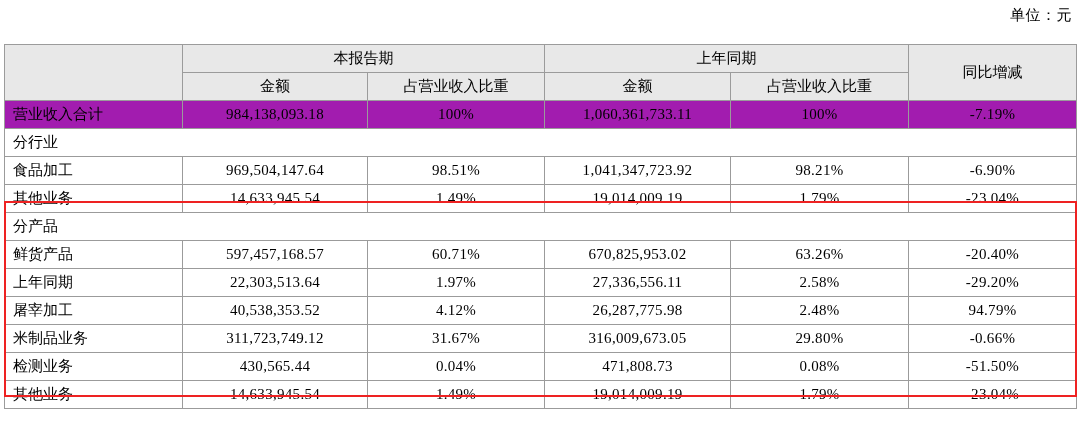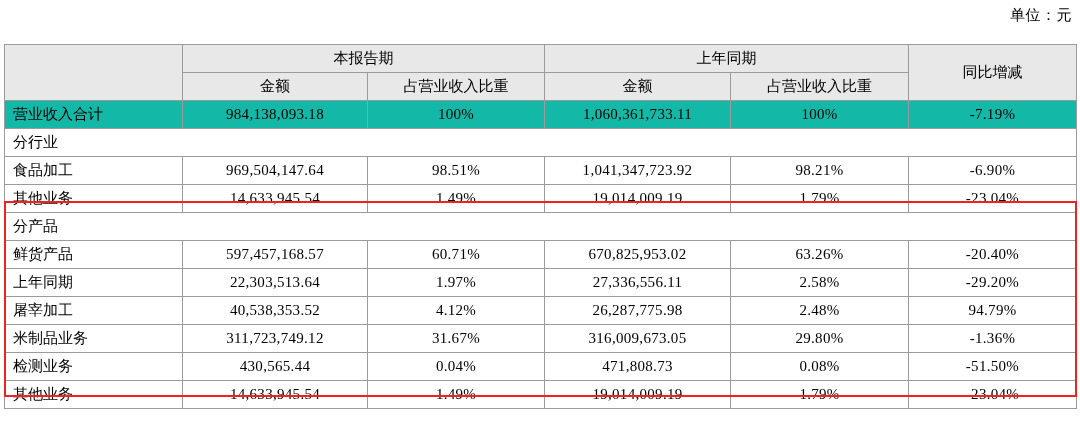--- a/index.html
+++ b/index.html
@@ -59,21 +59,21 @@
     font-size: 15px;
     padding-left: 10px;
   }
   .num {
     text-align: center;
     font-family: "Liberation Serif", serif;
     letter-spacing: 0.3px;
     padding-right: 10px;
   }
   .shade {
-    background: #14b8a6;
+    background: #a21caf;
   }
   .section-row td {
     background: #ffffff;
     text-align: left;
     font-family: "Liberation Sans", sans-serif;
     padding-left: 10px;
   }
   
   col.c0 { width: 178px; }
   col.c1 { width: 185px; }
@@ -177,21 +177,21 @@
           <td class="num">26,287,775.98</td>
           <td class="num">2.48%</td>
           <td class="num">94.79%</td>
         </tr>
         <tr>
           <td class="label-cell">米制品业务</td>
           <td class="num">311,723,749.12</td>
           <td class="num">31.67%</td>
           <td class="num">316,009,673.05</td>
           <td class="num">29.80%</td>
-          <td class="num">-1.36%</td>
+          <td class="num">-0.66%</td>
         </tr>
         <tr>
           <td class="label-cell">检测业务</td>
           <td class="num">430,565.44</td>
           <td class="num">0.04%</td>
           <td class="num">471,808.73</td>
           <td class="num">0.08%</td>
           <td class="num">-51.50%</td>
         </tr>
         <tr>

